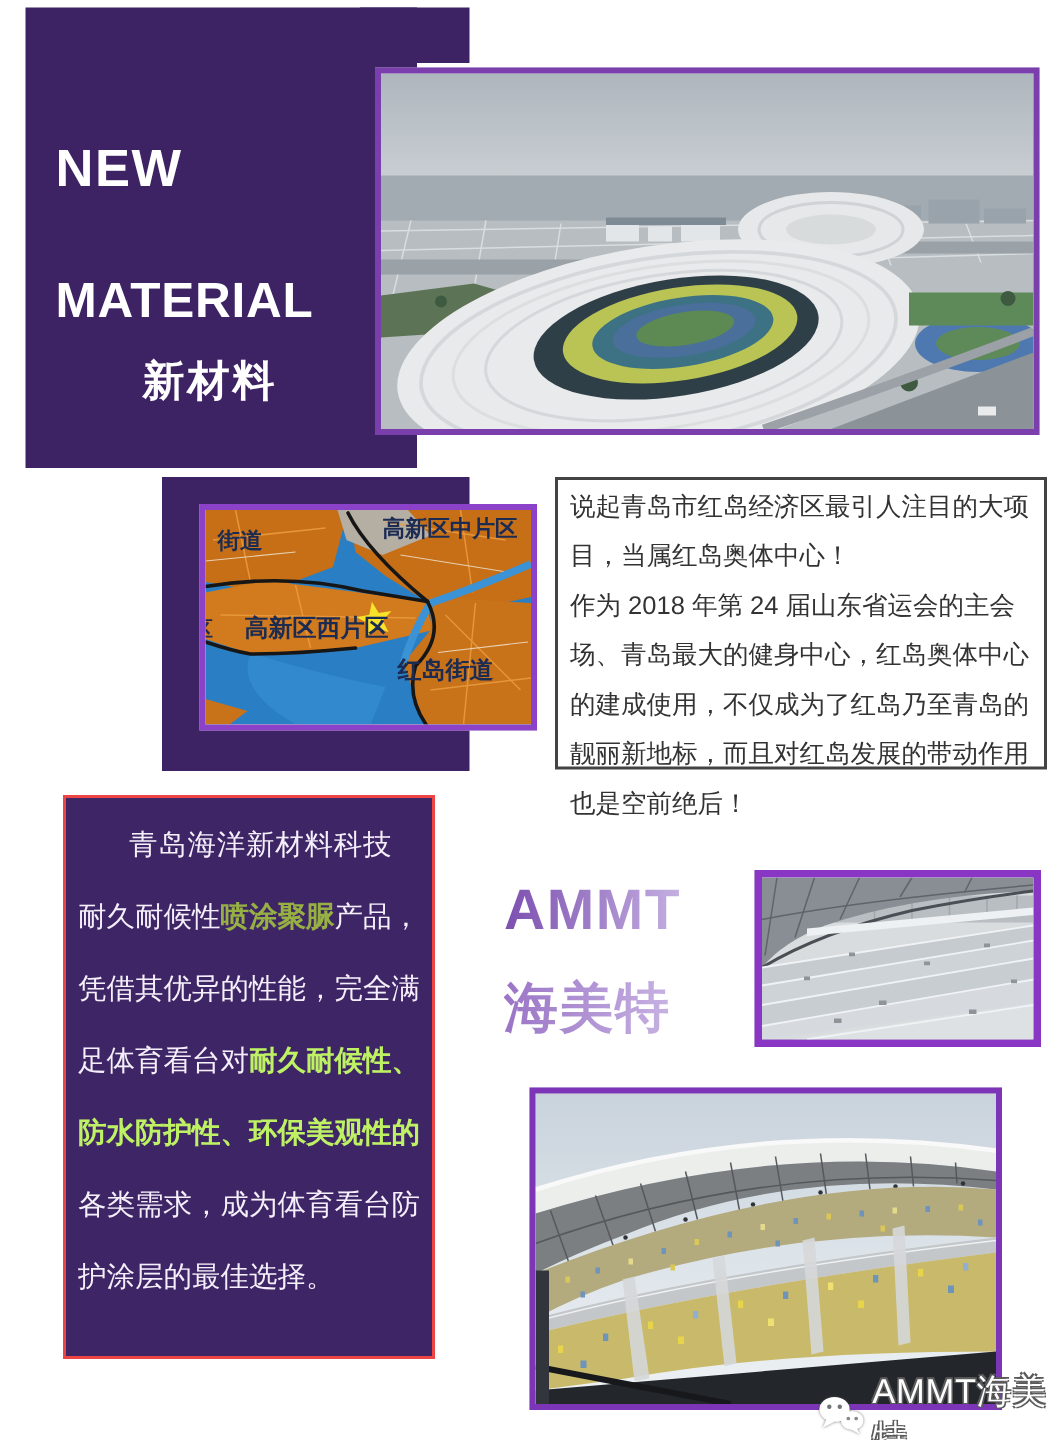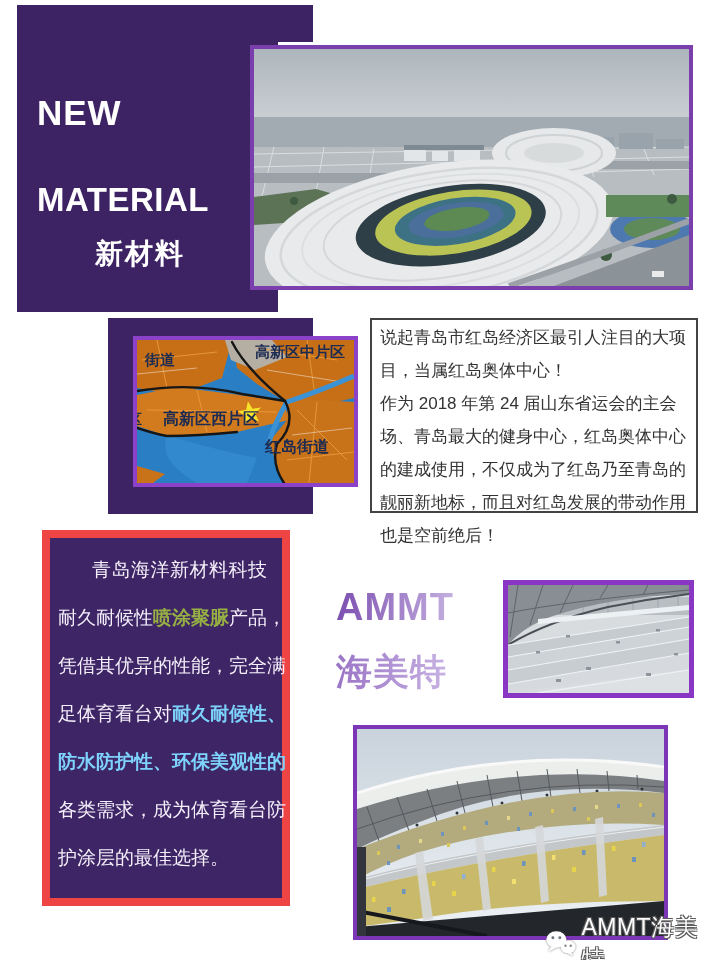--- a/index.html
+++ b/index.html
@@ -22,25 +22,25 @@
   .photo-stadium{left:353px;top:725px;width:315px;height:215px;border:4px solid #7d35b8;}
   .map-backdrop{position:absolute;left:108px;top:318px;width:205px;height:196px;background:#3d2363;}
 
   
   .intro-box{position:absolute;left:370px;top:318px;width:328px;height:195px;box-sizing:border-box;
              border:2px solid #434343;background:#ffffff;padding:1px 8px;}
   .intro-box p{margin:0;font-size:17px;line-height:33px;color:#333333;letter-spacing:0;}
 
   
   .promo-box{position:absolute;left:42px;top:530px;width:248px;height:376px;box-sizing:border-box;
-             background:#3e2565;border:8px solid #ef4444;padding:8px 0 0 8px;}
+             background:#3e2565;border:2px solid #ef4444;padding:8px 0 0 8px;}
   .promo-line1{font-size:19px;line-height:48px;color:#f4effa;text-indent:34px;letter-spacing:0.5px;}
   .promo-rest{margin:0;font-size:19px;line-height:48px;color:#f4effa;width:232px;letter-spacing:0;}
   .seg-green-a{color:#97b044;font-weight:bold;}
-  .seg-green-b{color:#7dd3fc;font-weight:bold;}
+  .seg-green-b{color:#bef264;font-weight:bold;}
 
   
   .brand-en{position:absolute;left:336px;top:586px;font-size:38px;font-weight:bold;letter-spacing:1px;
             background:linear-gradient(90deg,#7c4fb0 0%,#c4b0e0 100%);
             -webkit-background-clip:text;background-clip:text;color:transparent;}
   .brand-zh{position:absolute;left:336px;top:648px;font-size:36px;font-weight:bold;letter-spacing:1px;
             background:linear-gradient(90deg,#9a74c6 0%,#c7b2e2 100%);
             -webkit-background-clip:text;background-clip:text;color:transparent;}
 
   

